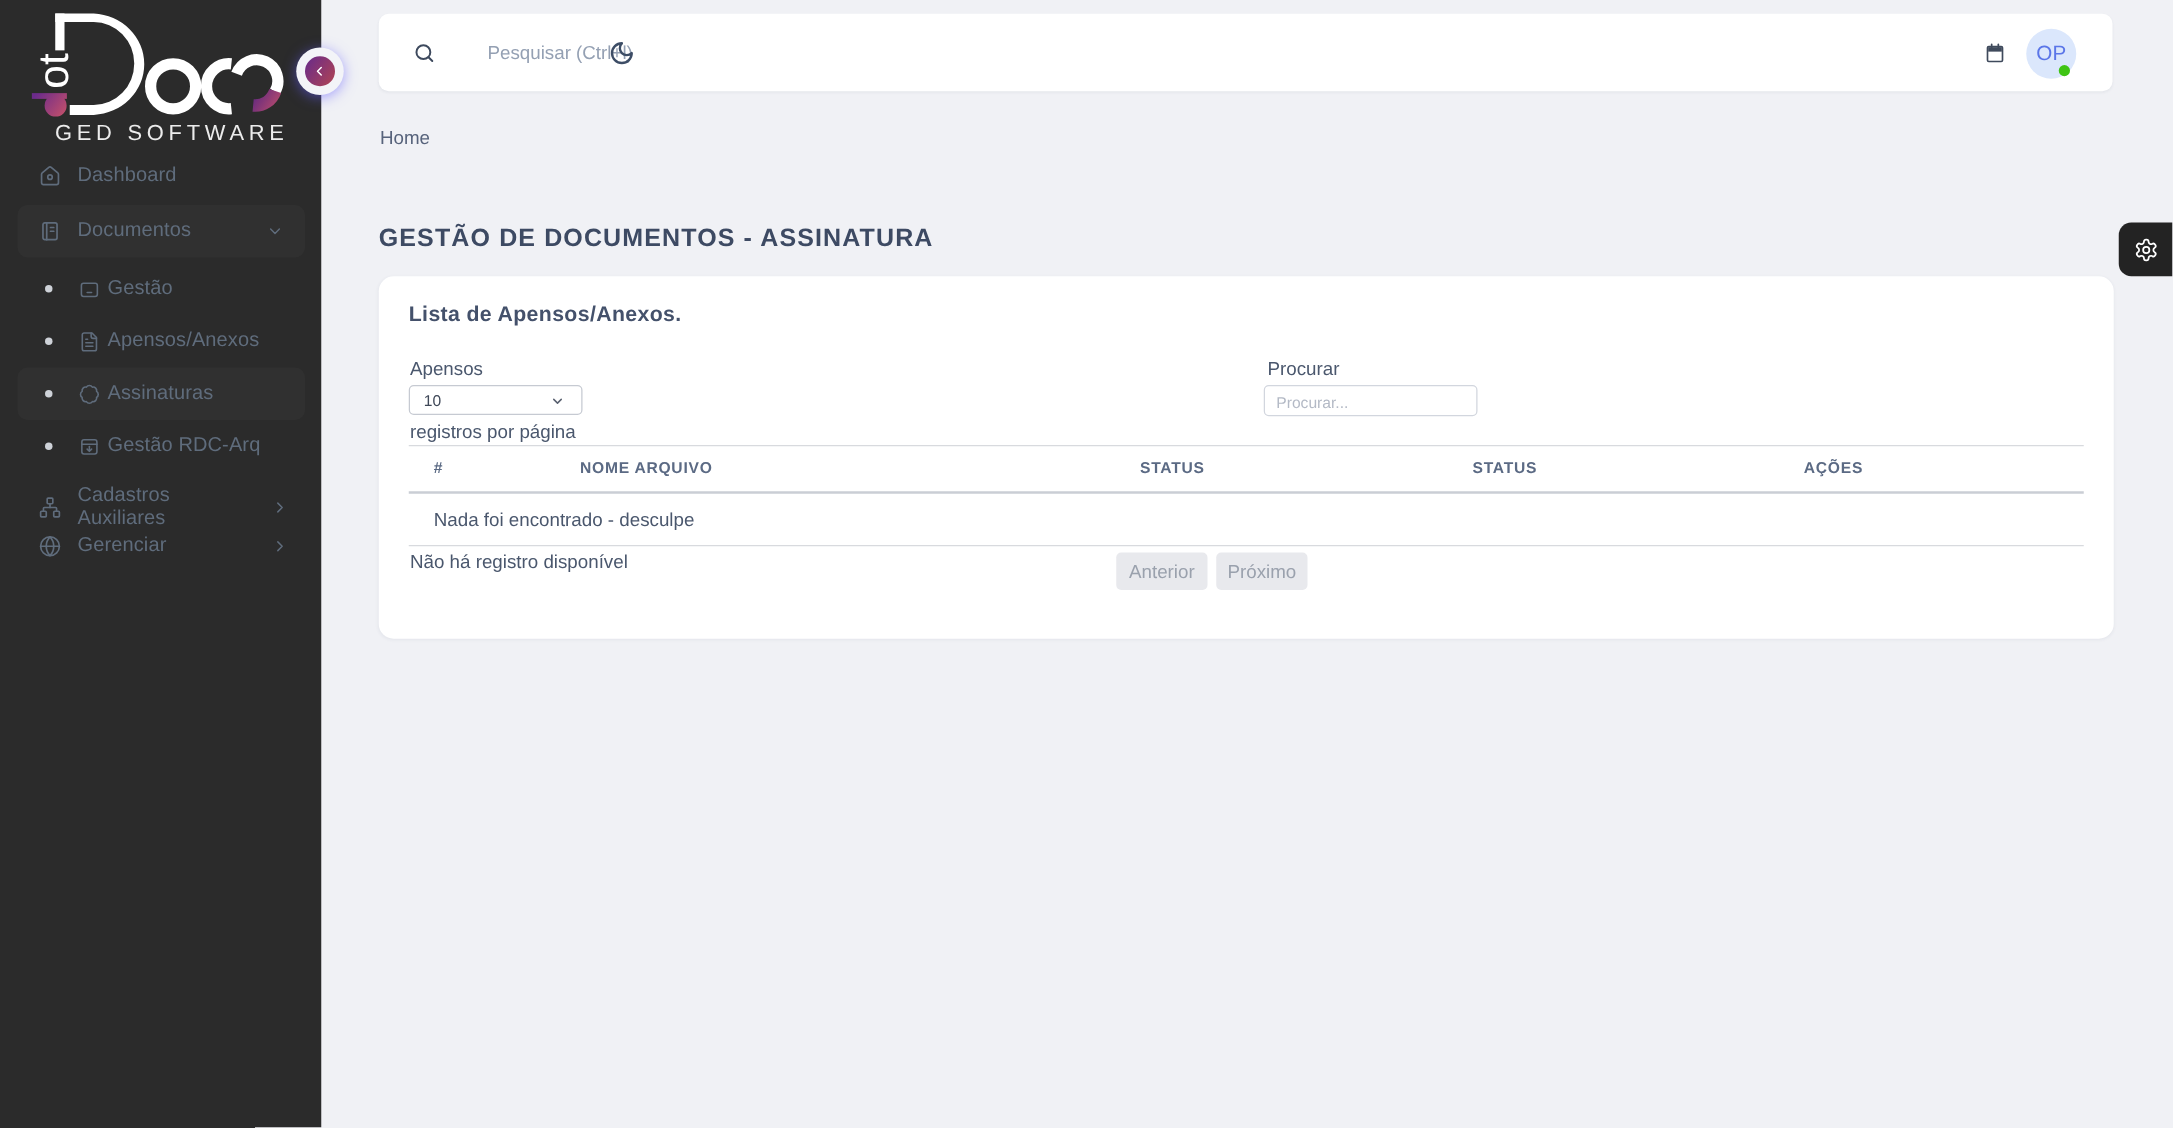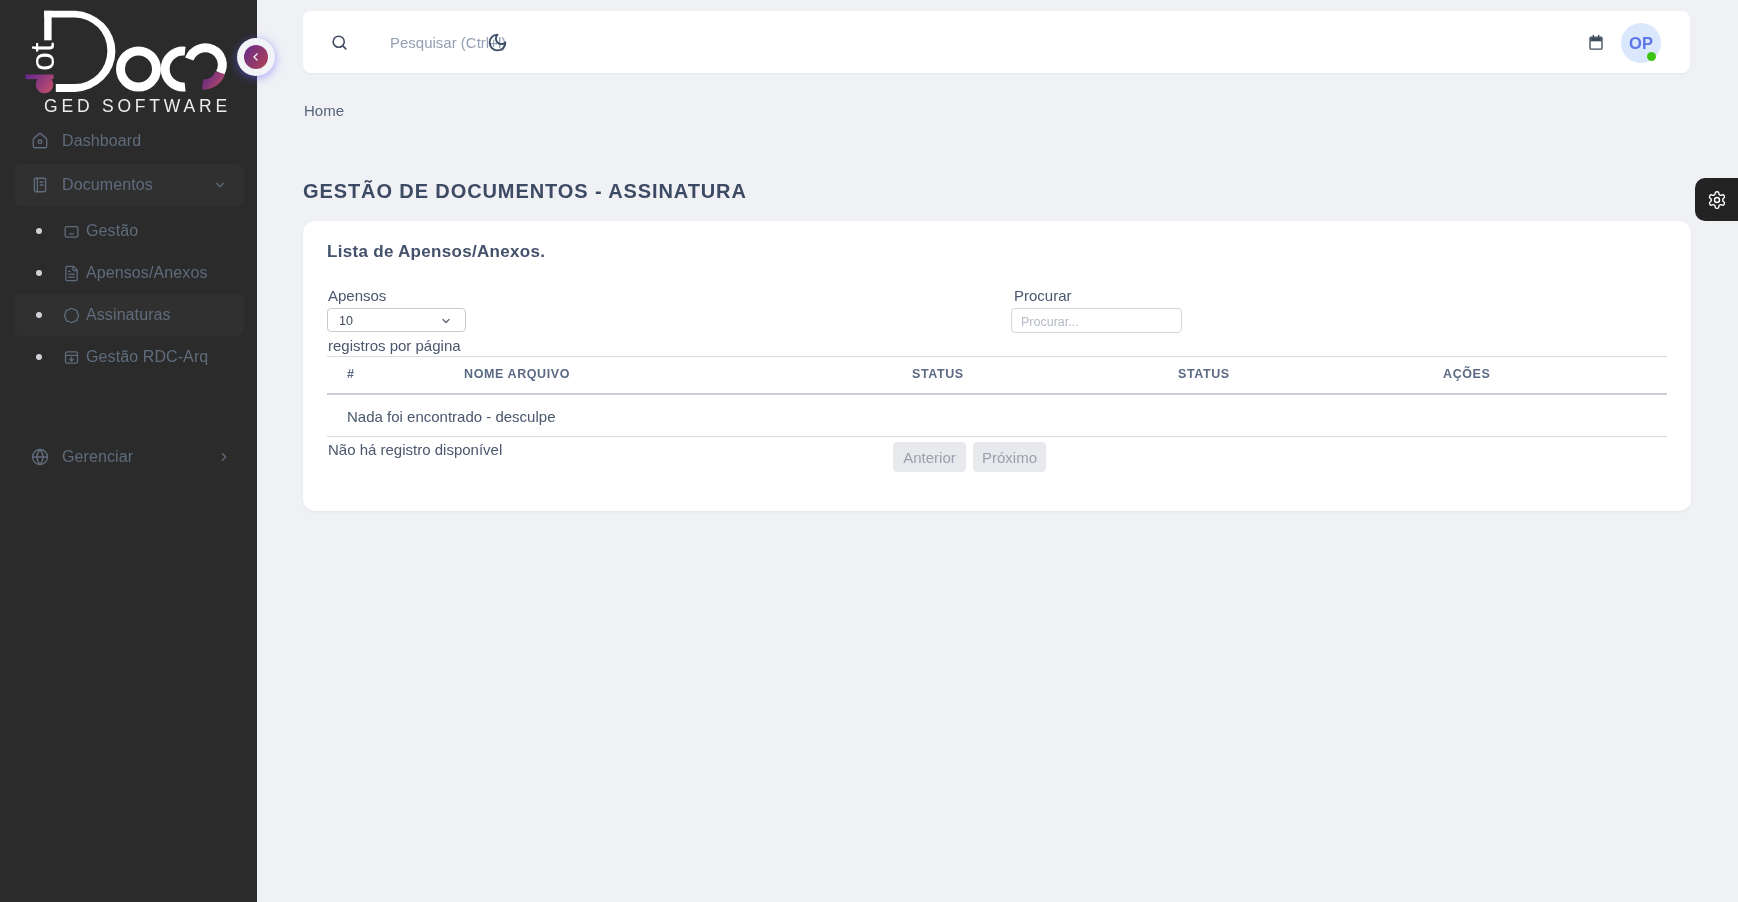--- a/index.html
+++ b/index.html
@@ -18,21 +18,21 @@
   .chev { position:absolute; }
   #collapse { position:absolute; left:237px; top:38px; width:38px; height:38px; border-radius:50%; background:#f3f4f8;
     box-shadow:0 2px 10px rgba(101,92,255,0.55); display:flex; align-items:center; justify-content:center; z-index:5; }
   #collapse .inner { width:24px; height:24px; border-radius:50%; background:linear-gradient(125deg,#6e2d86 10%,#aa4158 90%); display:flex; align-items:center; justify-content:center; }
   
   #topbar { position:absolute; left:303px; top:11px; width:1387px; height:62px; background:#fff; border-radius:8px; box-shadow:0 1px 2px rgba(40,50,80,0.05); }
   #searchIco { position:absolute; left:27px; top:22px; }
   #ph { position:absolute; left:55px; top:23px; font-size:15px; color:#94a0b3;margin-left:32px; }
   #moon { position:absolute; left:184px; top:21px; }
   #cal { position:absolute; left:1285px; top:23px; }
-  #avatar { position:absolute; left:1318px; top:12px; width:40px; height:40px; border-radius:50%; background:#dbe7fc; color:#5b76e8; font-weight:bold; font-size:16.5px; display:flex; align-items:center; justify-content:center; }
+  #avatar { position:absolute; left:1318px; top:12px; width:40px; height:40px; border-radius:50%; background:#dbe7fc; color:#5b76e8; font-weight:normal; font-size:16.5px; display:flex; align-items:center; justify-content:center; }
   #gdot { position:absolute; left:26px; top:29px; width:9px; height:9px; border-radius:50%; background:#3fc414; }
   #crumb { position:absolute; left:304px; top:102px; font-size:15px; color:#57637b; }
   #h1 { position:absolute; left:303px; top:180px; font-size:20px; font-weight:bold; color:#3d4a63; letter-spacing:0.9px;text-align:right; }
   
   #card { position:absolute; left:303px; top:221px; width:1388px; height:290px; background:#fff; border-radius:12px; box-shadow:0 1px 3px rgba(40,50,80,0.06); }
   #cardTitle { position:absolute; left:24px; top:21px; font-size:17px; font-weight:bold; color:#44516b; letter-spacing:0.3px; }
   .lab { position:absolute; font-size:15px; color:#4a576d; }
   #selWrap { position:absolute; left:24px; top:87px; width:139px; height:24px; border:1px solid #c6cad2; border-radius:4px; background:#fff;padding-left:28px; }
   #selWrap .val { position:absolute; left:11px; top:5px; font-size:12.5px; color:#3f4858; }
   #selWrap svg { position:absolute; right:13px; top:6px; }
@@ -136,22 +136,35 @@
     <span class="bullet"></span>
     <svg class="ico2" width="17" height="17" viewBox="0 0 24 24" fill="none" stroke="#5f6c7c" stroke-width="1.8" stroke-linecap="round" stroke-linejoin="round">
       <rect x="3.5" y="4" width="17" height="16" rx="2.5"></rect>
       <path d="M3.5 9h17"></path>
       <path d="M12 11.5v5"></path>
       <path d="m9.5 14.5 2.5 2.5 2.5-2.5"></path>
     </svg>
     <span class="lbl2">Gestão RDC-Arq</span>
   </div>
 
-
-  <div class="mi" style="top:436px">
+  <div class="mi" style="top:385px">
+    <svg class="ico1" width="18" height="18" viewBox="0 0 24 24" fill="none" stroke="#5f6c7c" stroke-width="1.8" stroke-linecap="round" stroke-linejoin="round">
+      <rect x="9" y="2" width="6" height="6" rx="1"></rect>
+      <path d="M12 8v4"></path>
+      <path d="M5 16v-3a1 1 0 0 1 1-1h12a1 1 0 0 1 1 1v3"></path>
+      <rect x="2" y="16" width="6" height="6" rx="1"></rect>
+      <rect x="16" y="16" width="6" height="6" rx="1"></rect>
+    </svg>
+    <span class="lbl1">Cadastros Auxiliares</span>
+    <svg class="chev" style="left:217px;top:14px" width="14" height="14" viewBox="0 0 24 24" fill="none" stroke="#5f6c7c" stroke-width="2" stroke-linecap="round" stroke-linejoin="round">
+        <polyline points="9 6 15 12 9 18"></polyline>
+      </svg>
+  </div>
+
+  <div class="mi" style="top:416px">
     <svg class="ico1" width="18" height="18" viewBox="0 0 24 24" fill="none" stroke="#5f6c7c" stroke-width="1.8" stroke-linecap="round" stroke-linejoin="round">
       <circle cx="12" cy="12" r="10"></circle>
       <path d="M12 2a14.5 14.5 0 0 0 0 20 14.5 14.5 0 0 0 0-20"></path>
       <path d="M2 12h20"></path>
     </svg>
     <span class="lbl1">Gerenciar</span>
     <svg class="chev" style="left:217px;top:14px" width="14" height="14" viewBox="0 0 24 24" fill="none" stroke="#5f6c7c" stroke-width="2" stroke-linecap="round" stroke-linejoin="round">
         <polyline points="9 6 15 12 9 18"></polyline>
       </svg>
   </div>

